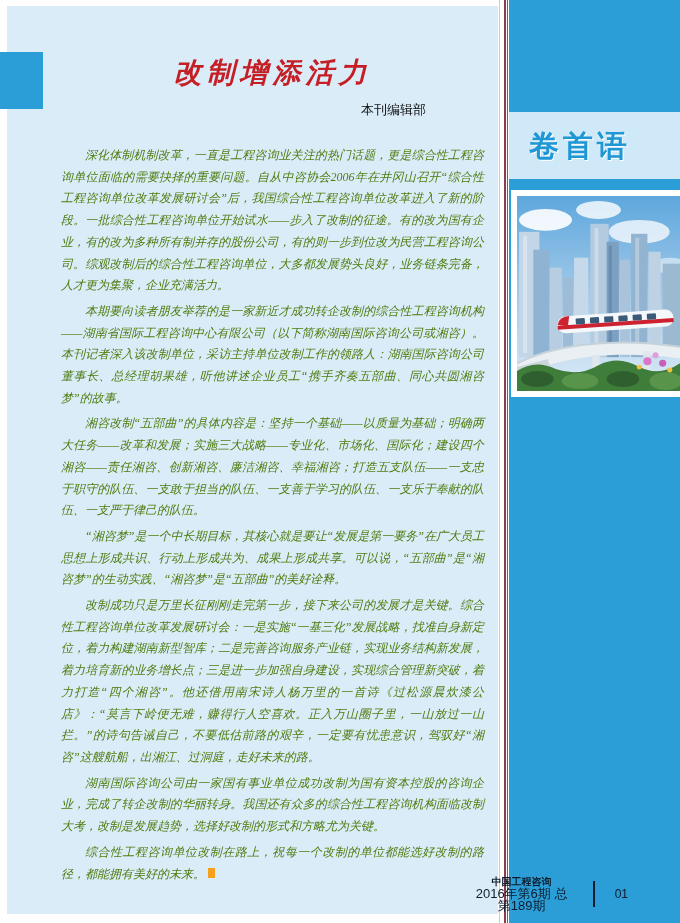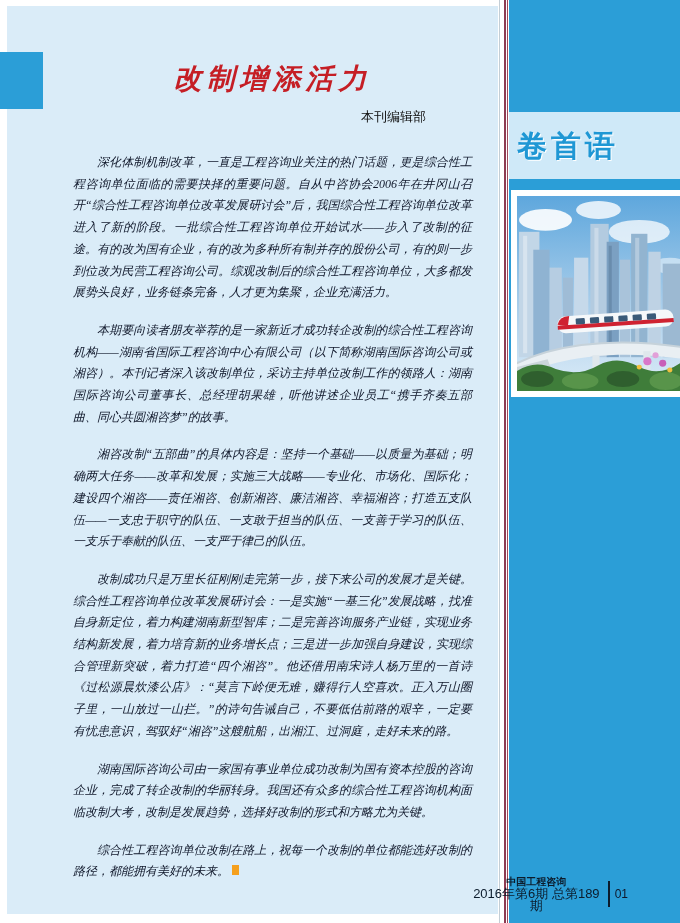--- a/index.html
+++ b/index.html
@@ -10,82 +10,82 @@
   
   .panel{
     position:absolute;left:7px;top:6px;width:491px;height:908px;
     background:#daecf8;
   }
   .accent-square{
     position:absolute;left:0;top:52px;width:43px;height:57px;background:#2b9ed7;
   }
   .content{position:absolute;left:50px;right:10px;top:44px;}
   .title{
-    margin:10px;text-align:center;font-size:28px;font-weight:bold;font-style:italic;
+    margin:4px;text-align:center;font-size:28px;font-weight:bold;font-style:italic;
     color:#c51e25;letter-spacing:5px;
     font-family:"Liberation Serif",serif;
   }
   .byline{
     text-align:right;margin:9px 62px 0 0;font-size:13px;color:#101010;
     font-family:"Liberation Serif",serif;
   }
   .article-body{margin-top:26px;}
   .article-body p{
-    margin:16px;text-indent:2em;text-align:justify;
-    font-size:12px;line-height:21.7px;color:#0f172a;font-style:italic;
+    margin:4px;text-indent:2em;text-align:justify;
+    font-size:12px;line-height:21.7px;color:#4d7c0f;font-style:italic;
     font-family:"Liberation Serif",serif;
   }
   .end-mark{
     display:inline-block;width:7px;height:10px;background:#f5a01e;
     margin-left:3px;vertical-align:baseline;
   }
   
   .gap-line{position:absolute;top:0;height:923px;width:1px;background:#c3ced6;}
   .maroon-line-a{position:absolute;left:504px;top:0;width:2px;height:923px;background:#8e3b52;}
   .maroon-line-b{position:absolute;left:507px;top:0;width:1px;height:923px;background:#9c4a5e;}
   
   .sidebar{
     position:absolute;left:509px;top:0;width:171px;height:923px;background:#2b9ed7;
   }
   .section-band{
     position:absolute;left:0;right:0;top:112px;height:67px;background:#cfe9f8;
   }
   .section-band .label{
     font-size:30px;font-weight:bold;color:#1f97d4;letter-spacing:4px;
-    line-height:67px;
+    line-height:67px;padding-left:20px;
     text-shadow:1px 1px 0 #ffffff;
-    margin-left:8px;
   }
   .photo-frame{
     position:absolute;left:2px;right:0;top:190px;height:207px;background:#ffffff;
     padding:6px 0 6px 6px;box-sizing:border-box;
   }
   .photo-frame svg{display:block;width:100%;height:100%;}
   
   .footer{
     position:absolute;top:876px;left:470px;width:158px;
-    display:flex;align-items:center;justify-content:flex-end;gap:5px;
+    display:flex;align-items:center;justify-content:flex-end;gap:20px;
   }
   .issue-block{text-align:center;color:#0c1c2c;}
   .issue-block .l1{font-size:10px;font-weight:bold;line-height:12px;}
   .issue-block .l2{font-size:13px;line-height:12px;}
   .page-divider{width:2px;height:26px;background:#0c1c2c;}
   .page-number{font-size:12px;font-weight:normal;color:#0f172a;}
 </style>
 </head>
 <body>
 
 <div class="panel">
   <div class="content">
     <h1 class="title">改制增添活力</h1>
     <div class="byline">本刊编辑部</div>
     <div class="article-body">
         <p>深化体制机制改革，一直是工程咨询业关注的热门话题，更是综合性工程咨询单位面临的需要抉择的重要问题。自从中咨协会2006年在井冈山召开“综合性工程咨询单位改革发展研讨会”后，我国综合性工程咨询单位改革进入了新的阶段。一批综合性工程咨询单位开始试水——步入了改制的征途。有的改为国有企业，有的改为多种所有制并存的股份公司，有的则一步到位改为民营工程咨询公司。综观改制后的综合性工程咨询单位，大多都发展势头良好，业务链条完备，人才更为集聚，企业充满活力。</p>
         <p>本期要向读者朋友举荐的是一家新近才成功转企改制的综合性工程咨询机构——湖南省国际工程咨询中心有限公司（以下简称湖南国际咨询公司或湘咨）。本刊记者深入该改制单位，采访主持单位改制工作的领路人：湖南国际咨询公司董事长、总经理胡果雄，听他讲述企业员工“携手齐奏五部曲、同心共圆湘咨梦”的故事。</p>
         <p>湘咨改制“五部曲”的具体内容是：坚持一个基础——以质量为基础；明确两大任务——改革和发展；实施三大战略——专业化、市场化、国际化；建设四个湘咨——责任湘咨、创新湘咨、廉洁湘咨、幸福湘咨；打造五支队伍——一支忠于职守的队伍、一支敢于担当的队伍、一支善于学习的队伍、一支乐于奉献的队伍、一支严于律己的队伍。</p>
+        <p>“湘咨梦”是一个中长期目标，其核心就是要让“发展是第一要务”在广大员工思想上形成共识、行动上形成共为、成果上形成共享。可以说，“五部曲”是“湘咨梦”的生动实践、“湘咨梦”是“五部曲”的美好诠释。</p>
         <p>改制成功只是万里长征刚刚走完第一步，接下来公司的发展才是关键。综合性工程咨询单位改革发展研讨会：一是实施“一基三化”发展战略，找准自身新定位，着力构建湖南新型智库；二是完善咨询服务产业链，实现业务结构新发展，着力培育新的业务增长点；三是进一步加强自身建设，实现综合管理新突破，着力打造“四个湘咨”。他还借用南宋诗人杨万里的一首诗《过松源晨炊漆公店》：“莫言下岭便无难，赚得行人空喜欢。正入万山圈子里，一山放过一山拦。”的诗句告诫自己，不要低估前路的艰辛，一定要有忧患意识，驾驭好“湘咨”这艘航船，出湘江、过洞庭，走好未来的路。</p>
         <p>湖南国际咨询公司由一家国有事业单位成功改制为国有资本控股的咨询企业，完成了转企改制的华丽转身。我国还有众多的综合性工程咨询机构面临改制大考，改制是发展趋势，选择好改制的形式和方略尤为关键。</p>
         <p>综合性工程咨询单位改制在路上，祝每一个改制的单位都能选好改制的路径，都能拥有美好的未来。<span class="end-mark"></span></p>
       </div>
   </div>
 </div>
 <div class="accent-square"></div>
 
 <div class="gap-line" style="left:499px"></div>
 <div class="maroon-line-a"></div>

